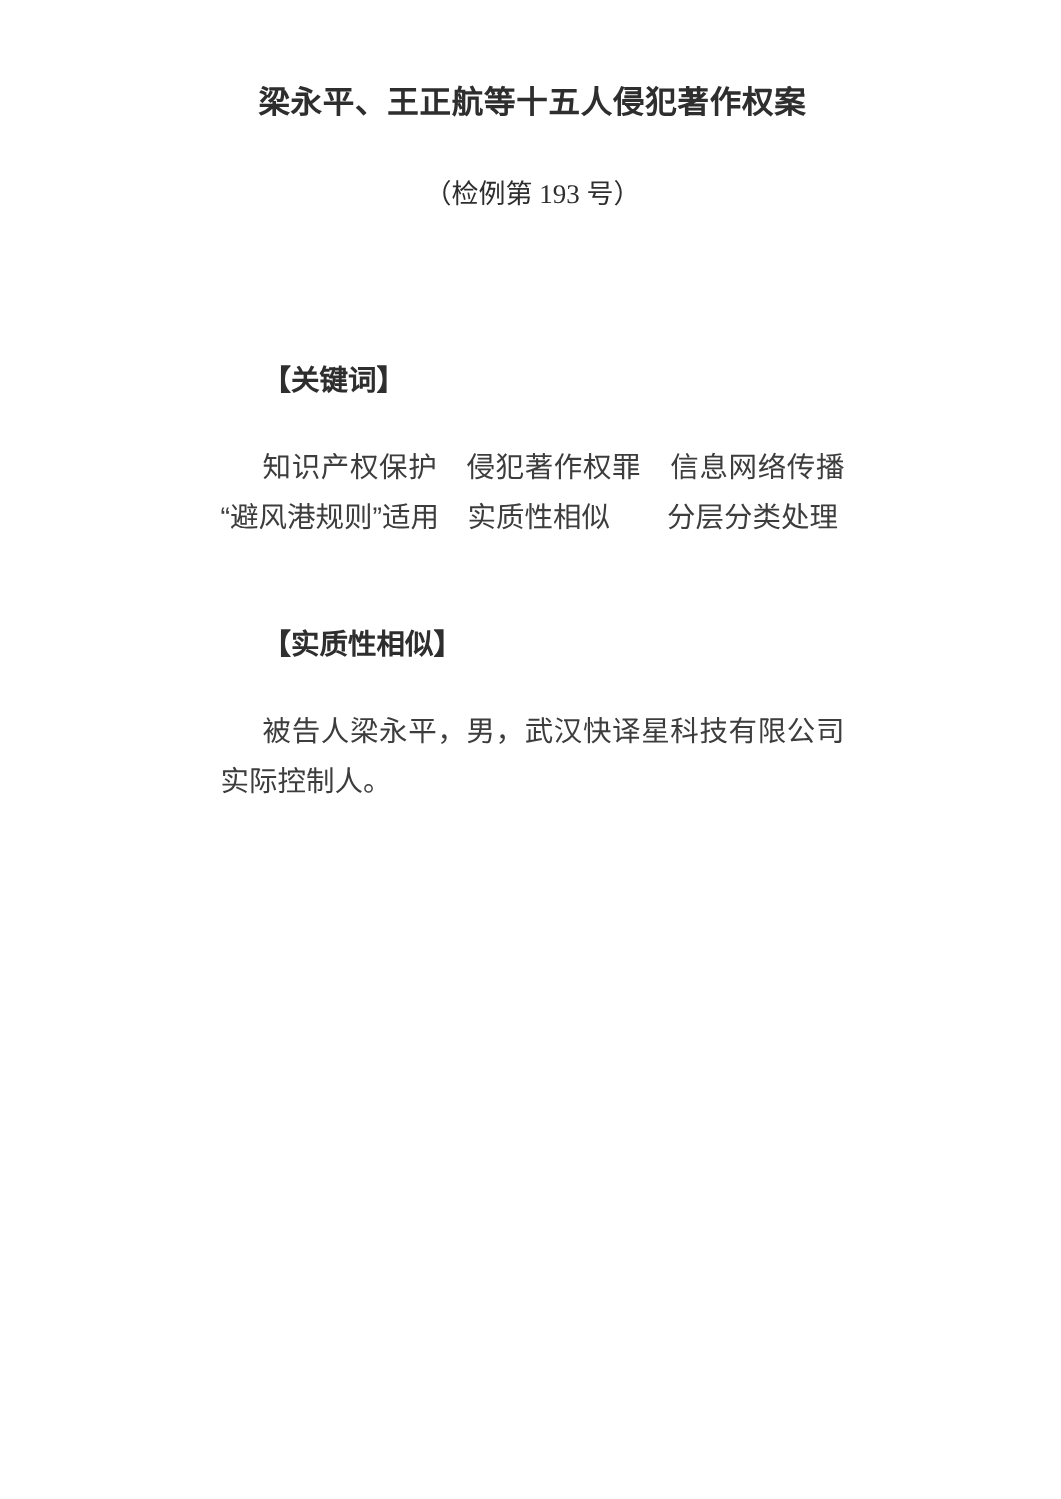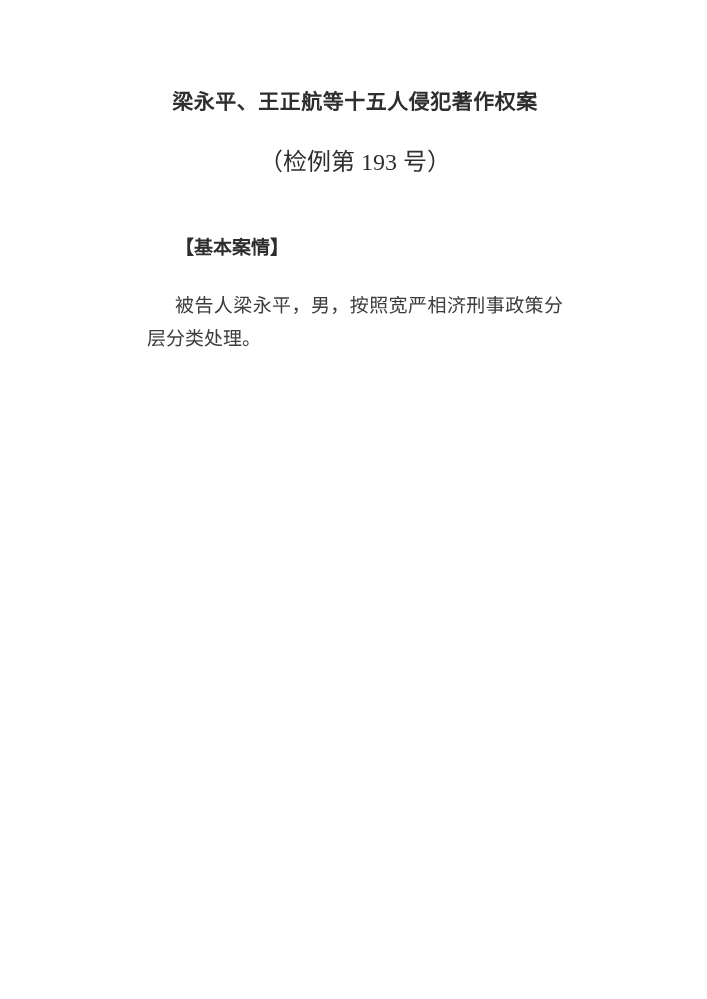--- a/index.html
+++ b/index.html
@@ -8,39 +8,39 @@
     padding: 0;
     background: #ffffff;
   }
   .page {
     position: relative;
     width: 619px;
     height: 999px;
     margin: 0 auto;
     background: #ffffff;
     box-sizing: border-box;
-    padding: 87px 100px 0 103px;
+    padding: 54px 100px 0 103px;
     font-family: "Liberation Sans", "DejaVu Sans", sans-serif;
     color: #3d3d3d;
     overflow: hidden;
   }
   .doc-title {
     margin: 0;
     text-align: center;
     font-size: 21px;
     line-height: 30px;
     font-weight: bold;
     color: #2e2e2e;
     letter-spacing: 0.5px;
   }
   .case-number {
     margin: 29px 0 0 0;
     text-align: center;
     font-family: "Liberation Serif", "DejaVu Serif", serif;
-    font-size: 24px;
+    font-size: 18px;
     line-height: 33px;
     color: #2e2e2e;
   }
   .section-heading {
     margin: 0;
     font-size: 19px;
     line-height: 33px;
     font-weight: bold;
     color: #2e2e2e;
     text-indent: 28px;
@@ -61,21 +61,23 @@
 </style>
 </head>
 <body>
 
 <div class="page">
 
   <h1 class="doc-title">梁永平、王正航等十五人侵犯著作权案</h1>
 
   <p class="case-number">（检例第 193 号）</p>
 
+  <h2 class="section-heading heading-keywords">【关键词】</h2>
+
+  <p class="para">知识产权保护　侵犯著作权罪　信息网络传播　“避风港规则”适用　实质性相似　　分层分类处理</p>
 
 
 
+  <h2 class="section-heading heading-facts">【实质性相似】</h2>
 
-  <h2 class="section-heading heading-facts">【基本案情】</h2>
-
-  <p class="para">被告人梁永平，男，按照宽严相济刑事政策分层分类处理。</p>
+  <p class="para">被告人梁永平，男，武汉快译星科技有限公司实际控制人。</p>
 
 </div>
 
 </body></html>

